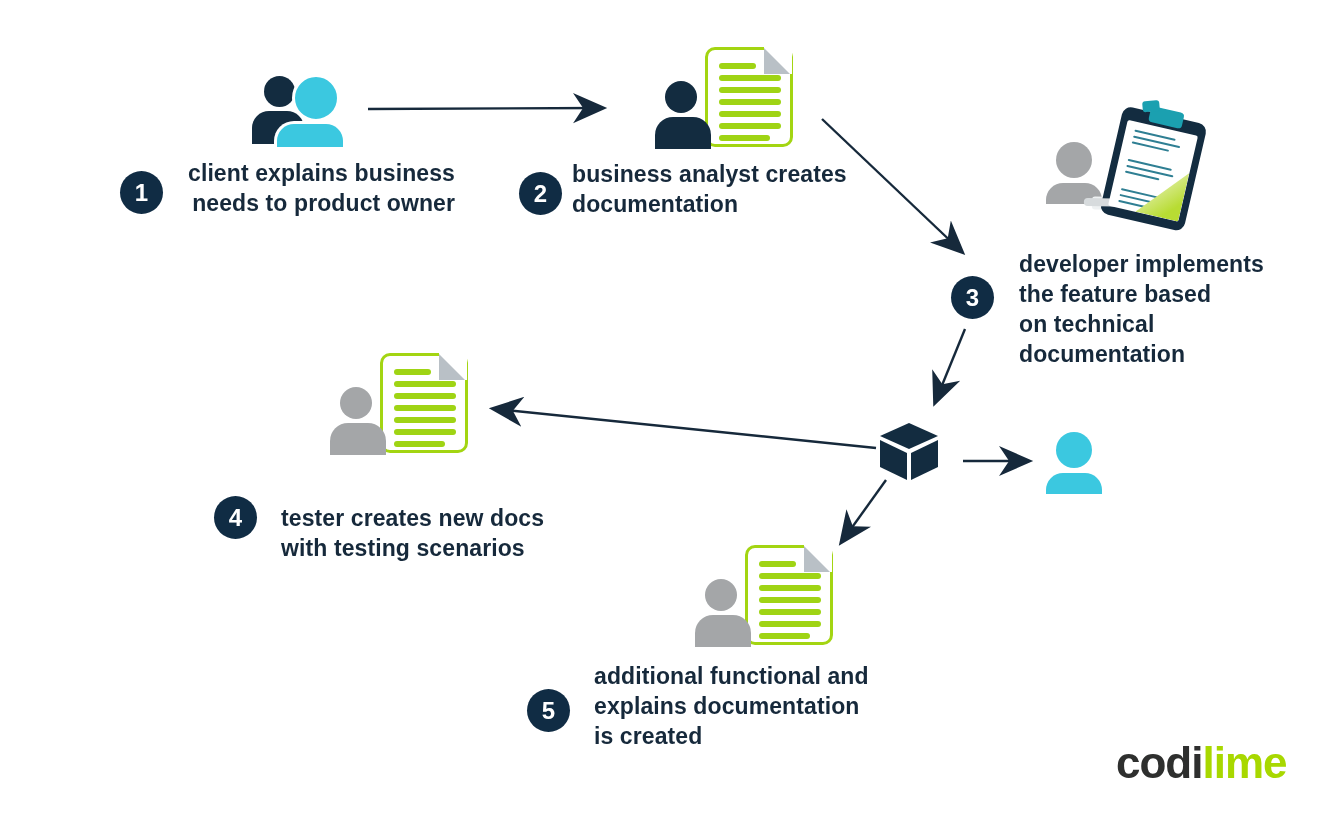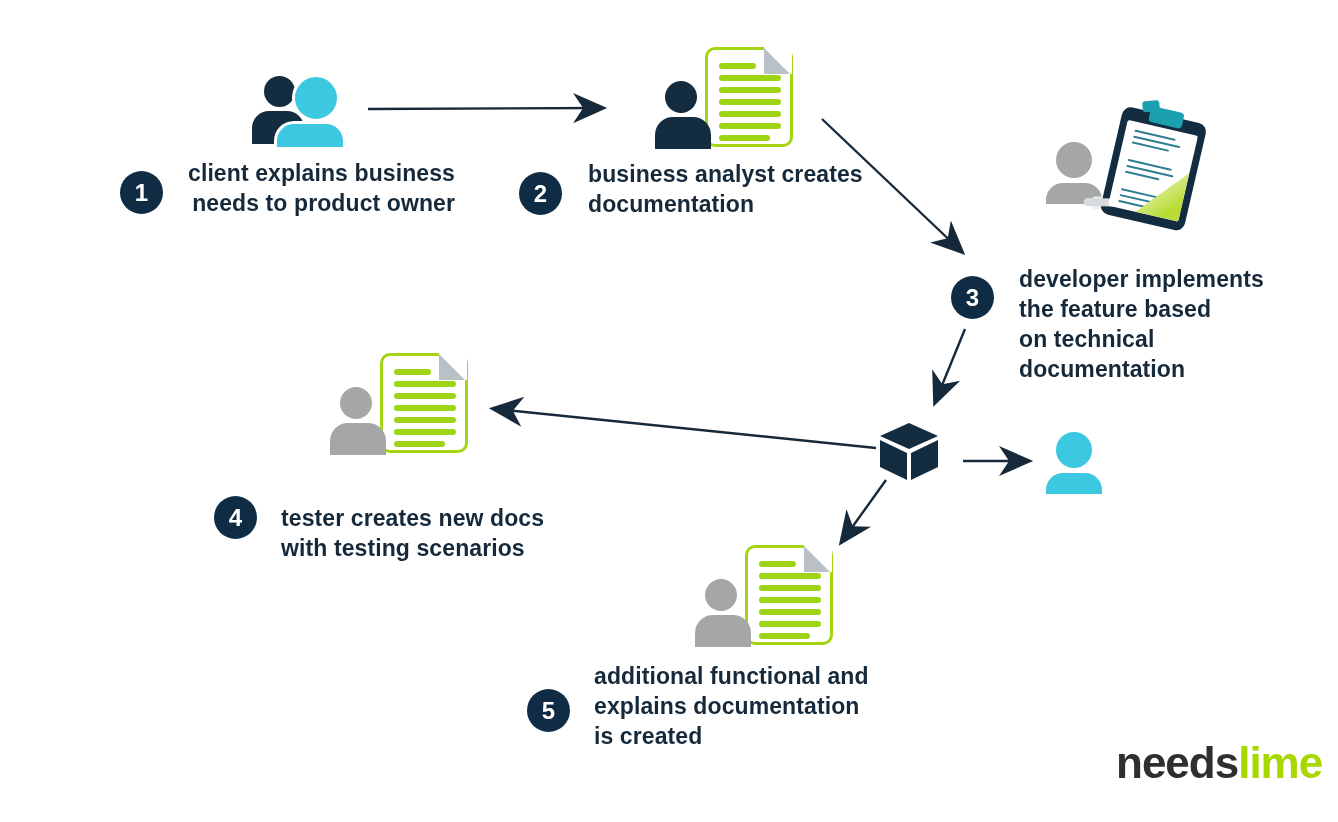--- a/index.html
+++ b/index.html
@@ -125,21 +125,21 @@
     <div class="w100"></div>
       <div class="w100"></div>
       <div class="w82"></div>
   </div>
   <div class="p-head"></div>
   <div class="p-body"></div>
 </div>
 <div class="numcircle" style="left:519px;top:172px;">
   <span>2</span>
 </div>
-<div class="steplabel" style="left:588px;top:159px;">business analyst creates
+<div class="steplabel" style="left:572px;top:159px;">business analyst creates
 documentation</div>
 
 <div class="person gray" style="left:1046px;top:142px;">
   <div class="head"></div>
   <div class="body"></div>
 </div>
 <div class="clipboard">
   <div class="cb-rot">
     <div class="cb-sheet2"></div>
     <div class="cb-board"></div>
@@ -159,21 +159,21 @@
           <div class="cw60"></div>
       </div>
       <div class="cb-curl"></div>
     </div>
     <div class="cb-clip"></div>
   </div>
 </div>
 <div class="numcircle" style="left:951px;top:276px;">
   <span>3</span>
 </div>
-<div class="steplabel" style="left:1019px;top:264px;">developer implements
+<div class="steplabel" style="left:1019px;top:249px;">developer implements
 the feature based
 on technical
 documentation</div>
 
 <svg class="cube" width="62" height="58" viewBox="0 0 62 58">
   <polygon points="31,0 60,13 31,26 2,13" fill="#132c40"></polygon>
   <polygon points="2,17 29,30 29,57 2,44" fill="#132c40"></polygon>
   <polygon points="33,30 60,17 60,44 33,57" fill="#132c40"></polygon>
 </svg>
 
@@ -218,13 +218,13 @@
   <div class="p-head"></div>
   <div class="p-body"></div>
 </div>
 <div class="numcircle" style="left:527px;top:689px;">
   <span>5</span>
 </div>
 <div class="steplabel" style="left:594px;top:661px;">additional functional and
 explains documentation
 is created</div>
 
-<div class="logo"><span class="dark">needs</span><span class="lime">lime</span></div>
+<div class="logo"><span class="dark">codi</span><span class="lime">lime</span></div>
 
 </body></html>

